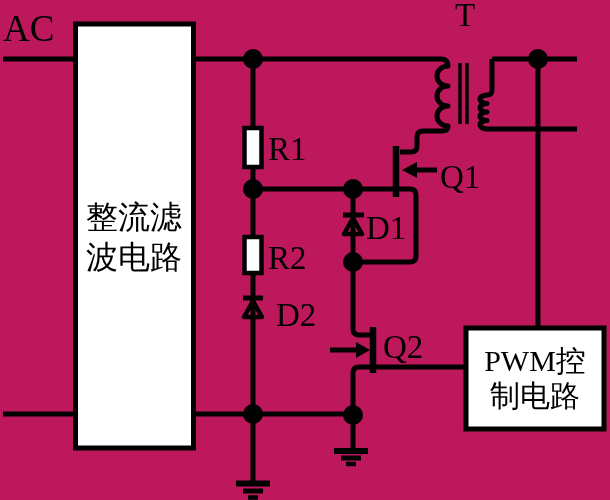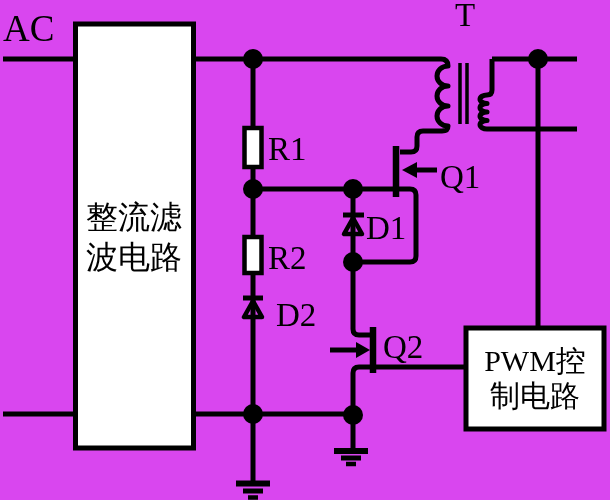--- a/index.html
+++ b/index.html
@@ -1,17 +1,17 @@
 <!DOCTYPE html>
 <html><head>
 <meta charset="utf-8">
 <style>
   html,body{margin:0;padding:0;background:#ffffff;}
   .stage{
-    width:610px;height:500px;position:relative;background:#d946ef;
+    width:610px;height:500px;position:relative;background:#be185d;
     font-family:"Liberation Serif","DejaVu Serif",serif;
     overflow:hidden;
     text-decoration:underline;
   }
   svg{display:block;}
   text{
     font-family:"Liberation Serif","DejaVu Serif",serif;
     fill:#000;
   }
   .lbl{font-size:33px;}

